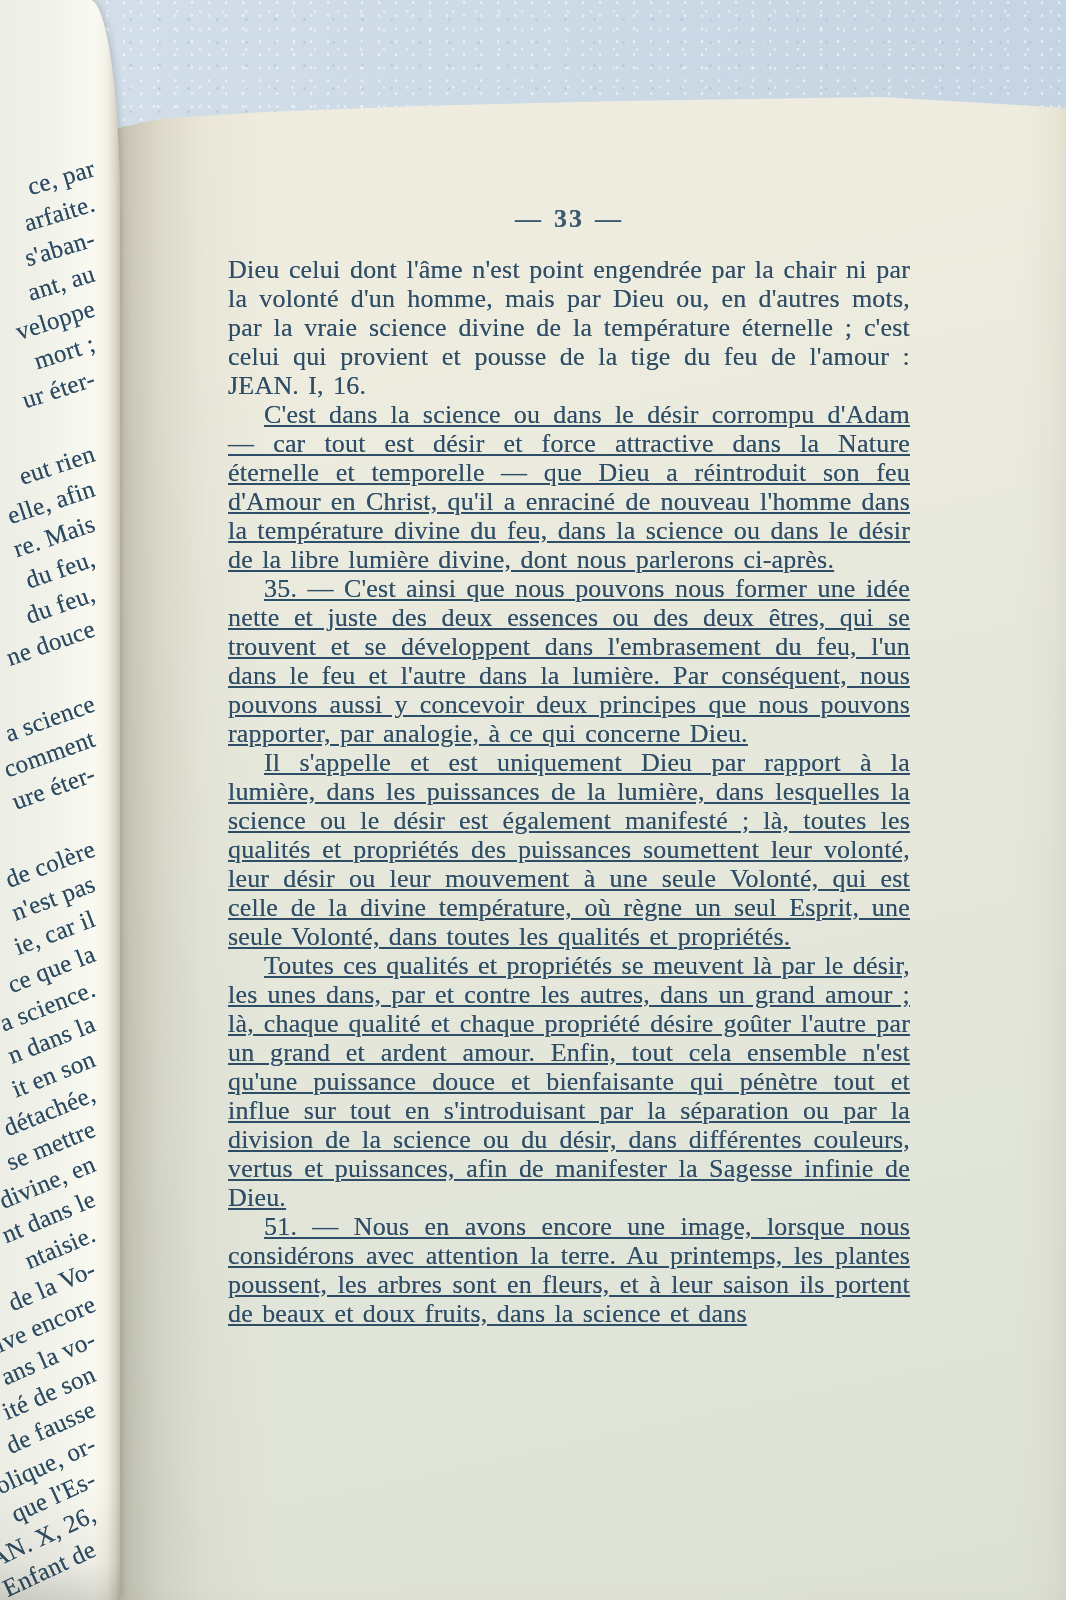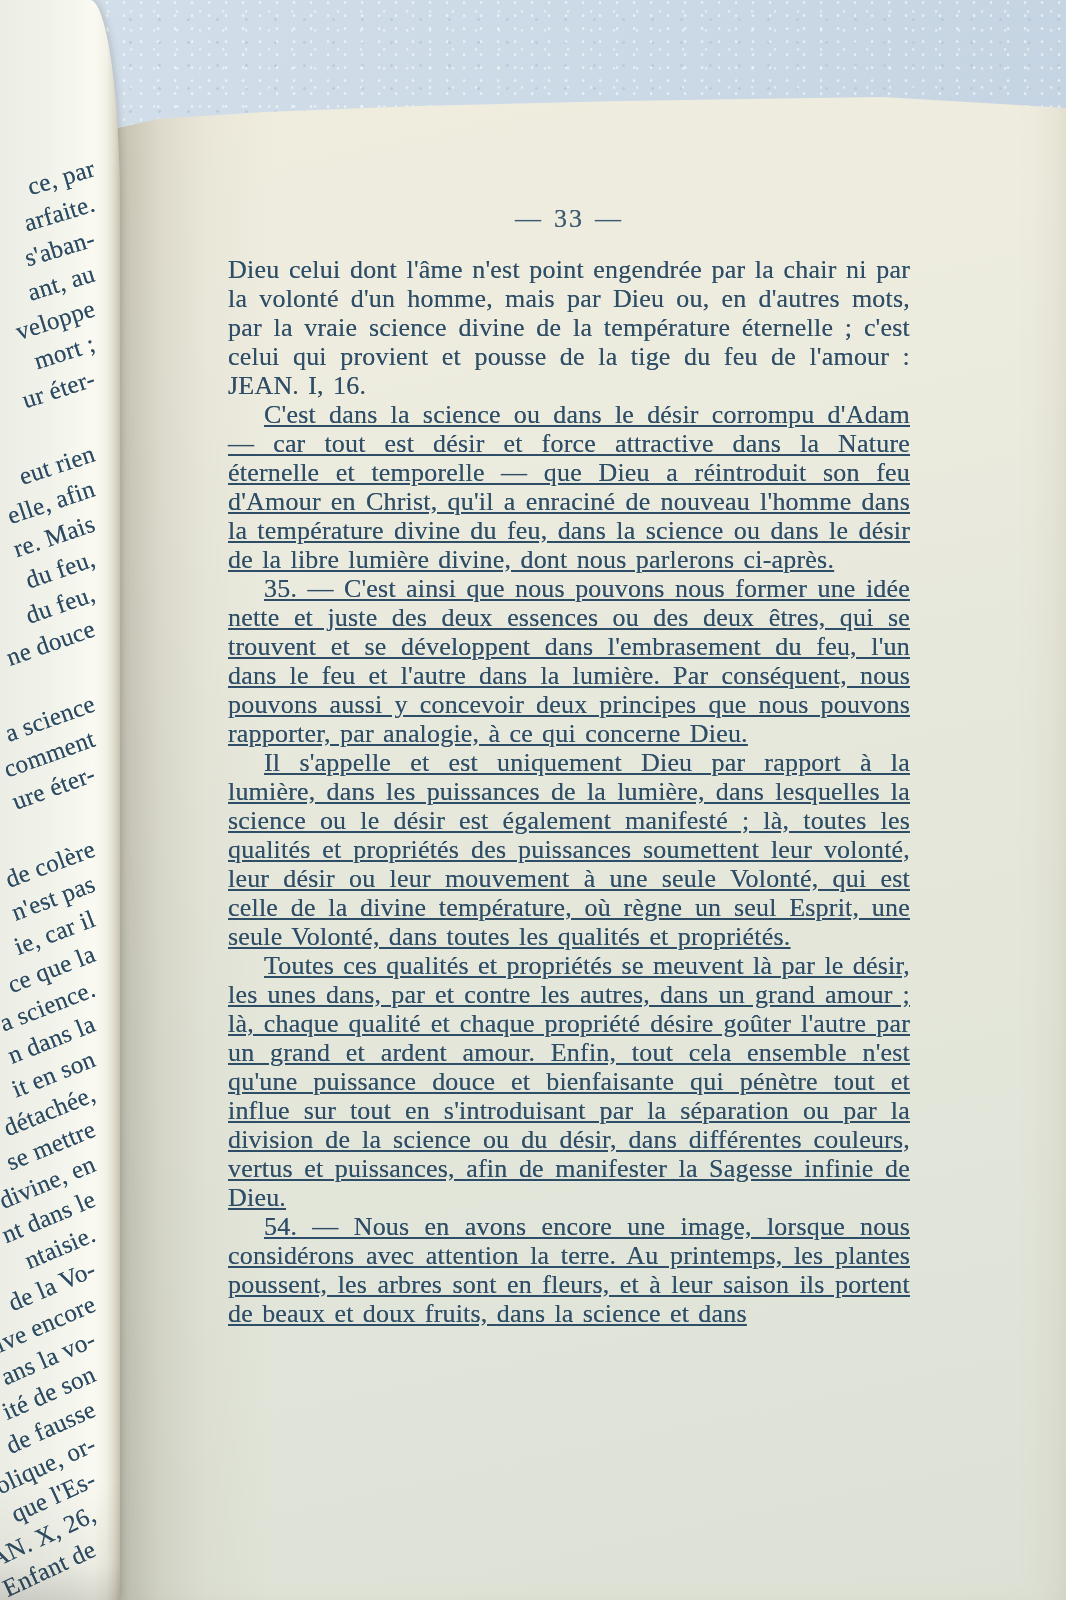--- a/index.html
+++ b/index.html
@@ -63,21 +63,21 @@
   }
   
   .text-col{
     position:absolute;left:228px;top:204px;width:682px;z-index:4;
     color:#2e4d66;font-size:26px;line-height:29px;
     text-shadow:0 0 0.5px rgba(46,77,102,0.65);
     letter-spacing:0.2px;word-spacing:2.5px;
   }
   .page-number{
     text-align:center;font-size:26px;letter-spacing:2px;
-    color:#3c5a71;margin:0 0 22px 0;
+    color:#3c5a71;margin:0 0 22px 0;font-weight:bold;
   }
   .text-col p{
     margin:0;text-align:justify;hyphens:none;
   }
   .text-col p.indent{text-indent:36px;text-decoration:underline;}
 </style>
 </head>
 <body>
 
 <div id="scene">
@@ -135,15 +135,15 @@
       </div>
   </div>
 
   <div class="text-col">
     <div class="page-number">— 33 —</div>
     <p>Dieu celui dont l'âme n'est point engendrée par la chair ni par la volonté d'un homme, mais par Dieu ou, en d'autres mots, par la vraie science divine de la température éternelle ; c'est celui qui provient et pousse de la tige du feu de l'amour : JEAN. I, 16.</p>
     <p class="indent">C'est dans la science ou dans le désir corrompu d'Adam — car tout est désir et force attractive dans la Nature éternelle et temporelle — que Dieu a réintroduit son feu d'Amour en Christ, qu'il a enraciné de nouveau l'homme dans la température divine du feu, dans la science ou dans le désir de la libre lumière divine, dont nous parlerons ci-après.</p>
     <p class="indent">35. — C'est ainsi que nous pouvons nous former une idée nette et juste des deux essences ou des deux êtres, qui se trouvent et se développent dans l'embrasement du feu, l'un dans le feu et l'autre dans la lumière. Par conséquent, nous pouvons aussi y concevoir deux principes que nous pouvons rapporter, par analogie, à ce qui concerne Dieu.</p>
     <p class="indent">Il s'appelle et est uniquement Dieu par rapport à la lumière, dans les puissances de la lumière, dans lesquelles la science ou le désir est également manifesté ; là, toutes les qualités et propriétés des puissances soumettent leur volonté, leur désir ou leur mouvement à une seule Volonté, qui est celle de la divine température, où règne un seul Esprit, une seule Volonté, dans toutes les qualités et propriétés.</p>
     <p class="indent">Toutes ces qualités et propriétés se meuvent là par le désir, les unes dans, par et contre les autres, dans un grand amour ; là, chaque qualité et chaque propriété désire goûter l'autre par un grand et ardent amour. Enfin, tout cela ensemble n'est qu'une puissance douce et bienfaisante qui pénètre tout et influe sur tout en s'introduisant par la séparation ou par la division de la science ou du désir, dans différentes couleurs, vertus et puissances, afin de manifester la Sagesse infinie de Dieu.</p>
-    <p class="indent">54. — Nous en avons encore une image, lorsque nous considérons avec attention la terre. Au printemps, les plantes poussent, les arbres sont en fleurs, et à leur saison ils portent de beaux et doux fruits, dans la science et dans</p>
+    <p class="indent">51. — Nous en avons encore une image, lorsque nous considérons avec attention la terre. Au printemps, les plantes poussent, les arbres sont en fleurs, et à leur saison ils portent de beaux et doux fruits, dans la science et dans</p>
   </div>
 </div>
 
 </body></html>

